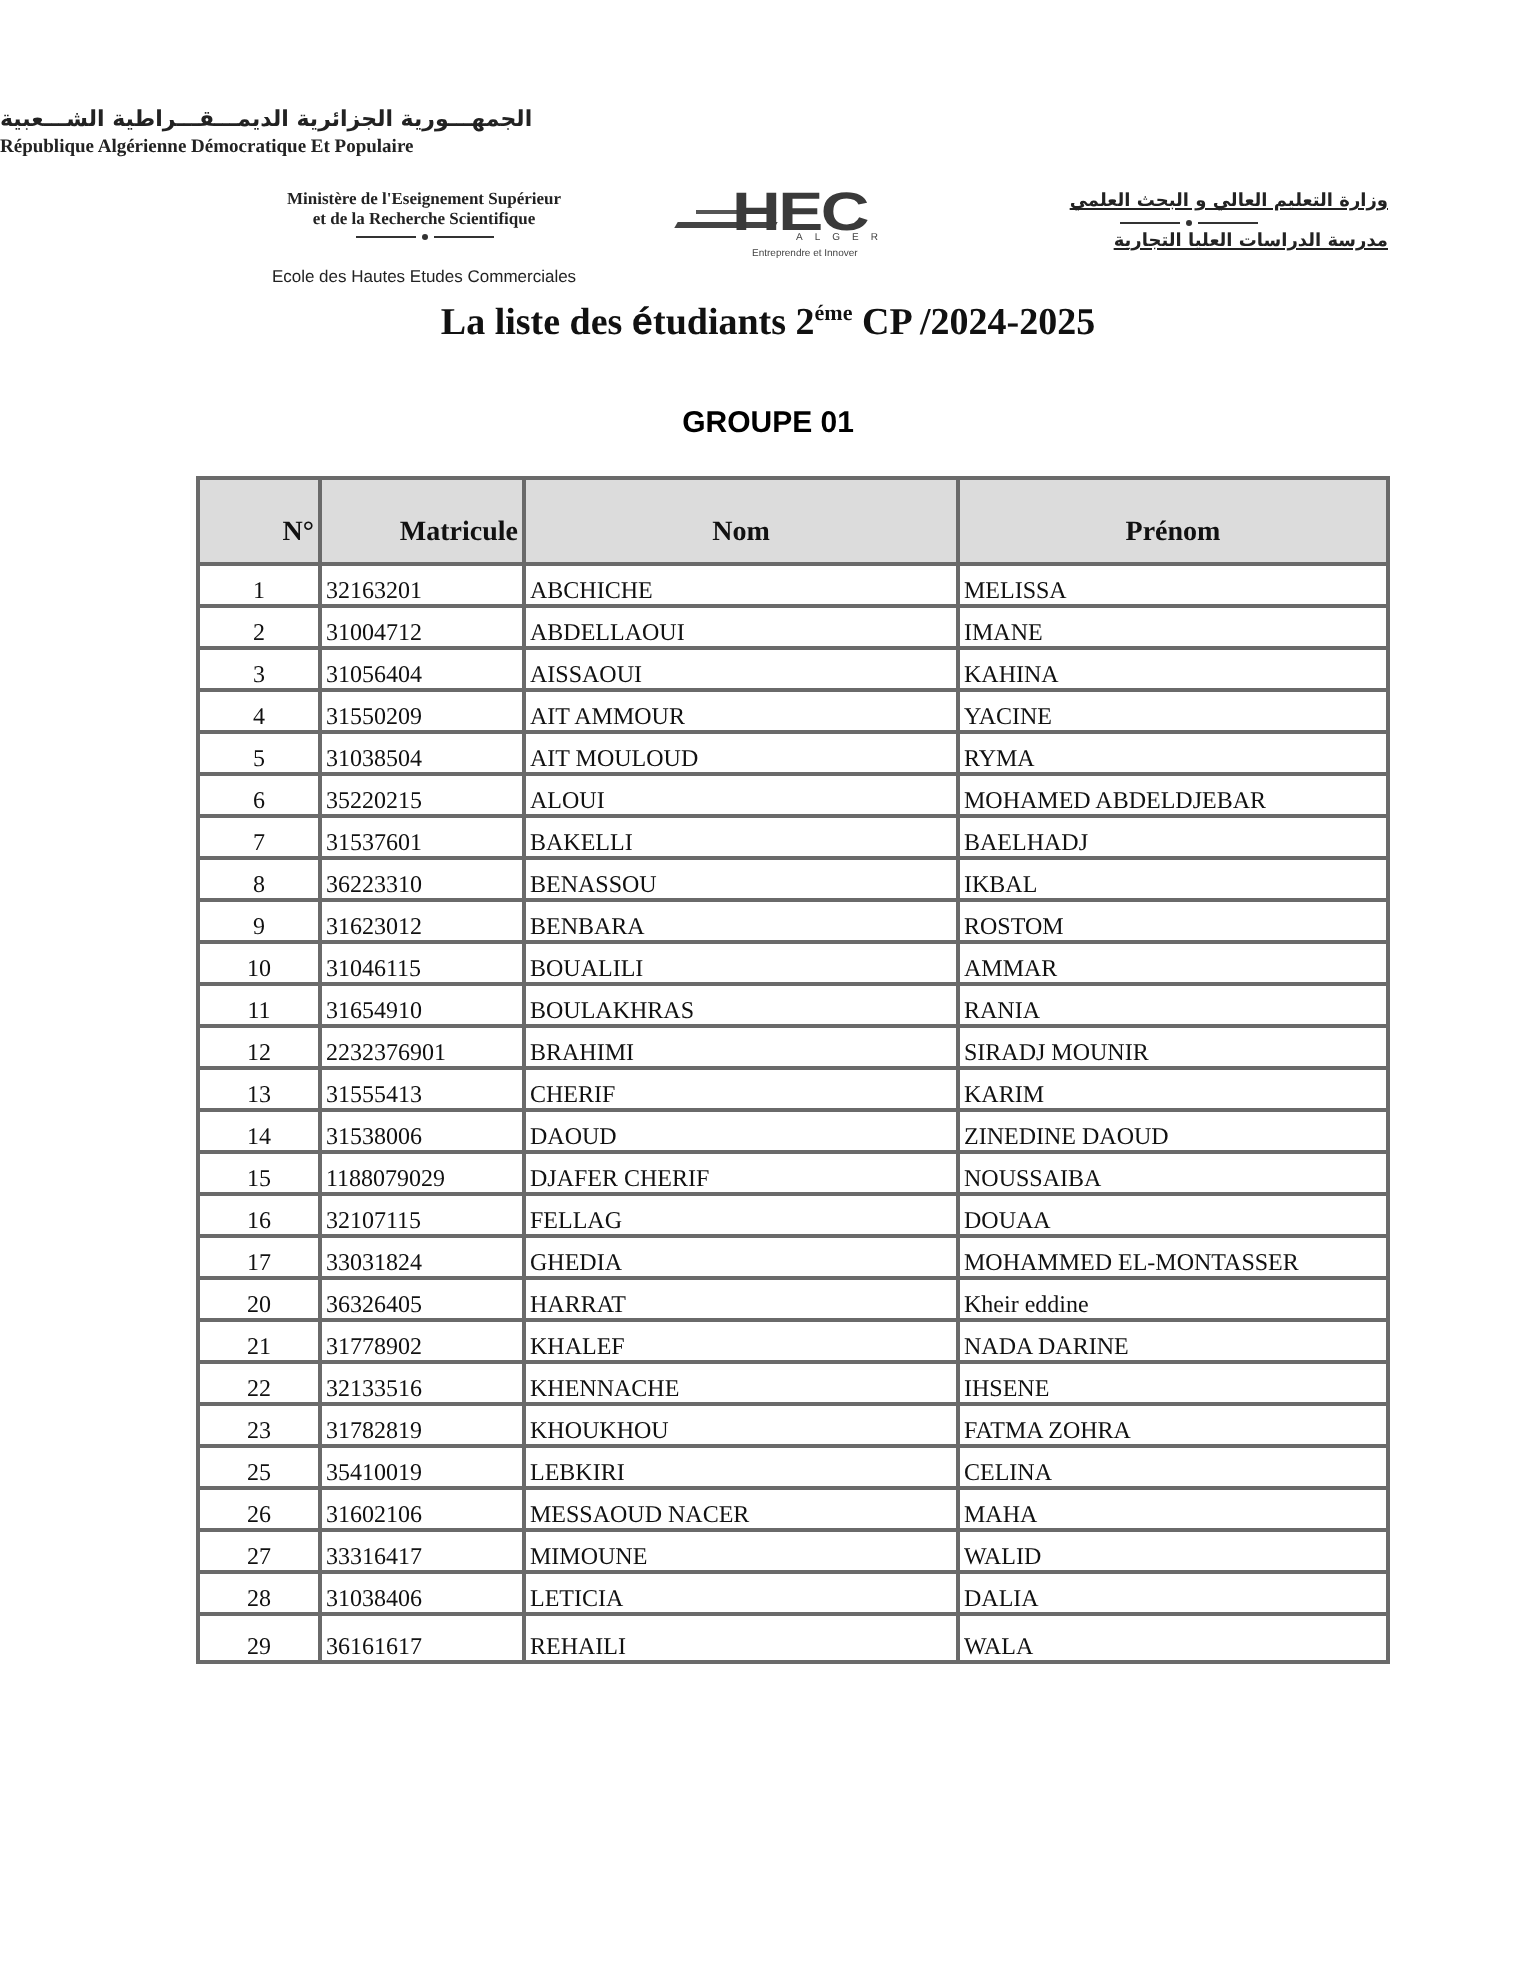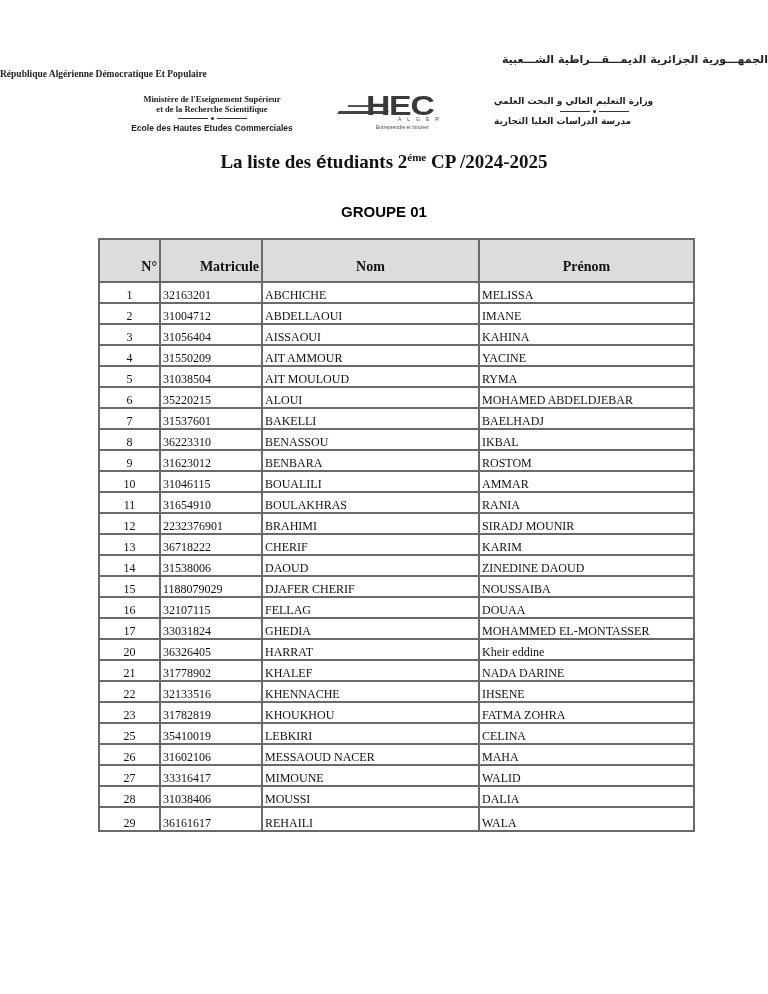--- a/index.html
+++ b/index.html
@@ -1,27 +1,27 @@
 <!DOCTYPE html>
 <html><head>
 <meta charset="utf-8">
 <style>
   html, body { margin: 0; padding: 0; background: #ffffff; }
   body { width: 768px; height: 994px; position: relative; overflow: hidden; font-family: "Liberation Serif", serif; color: #111; }
 
-  .hdr-arabic-title { position: absolute; left: 0; width: 768px; top: 53px; text-align: right; font-family: "DejaVu Sans", sans-serif; font-size: 11px; font-weight: bold; letter-spacing: 0.5px; direction: rtl; color: #222; }
+  .hdr-arabic-title { position: absolute; left: 0; width: 768px; top: 53px; text-align: left; font-family: "DejaVu Sans", sans-serif; font-size: 11px; font-weight: bold; letter-spacing: 0.5px; direction: rtl; color: #222; }
   .hdr-fr-title { position: absolute; left: 0; width: 768px; top: 69px; text-align: left; font-family: "Liberation Serif", serif; font-weight: bold; font-size: 9.5px; color: #222; }
 
   .left-block { position: absolute; left: 96px; top: 94px; width: 232px; text-align: center; font-family: "Liberation Serif", serif; font-size: 8.5px; font-weight: bold; color: #222; line-height: 10px; }
   .left-block .sep, .right-block .sep { display: flex; justify-content: center; align-items: center; gap: 3px; height: 9px; }
   .sep .ln { width: 30px; height: 1px; background: #333; }
   .sep .dot { width: 3px; height: 3px; border-radius: 50%; background: #333; }
-  .left-block .school { font-family: "Liberation Sans", sans-serif; font-size: 8.5px; font-weight: bold; margin-top: 0; }
-
-  .right-block { position: absolute; left: 494px; top: 96px; width: 200px; text-align: left; font-family: "DejaVu Sans", sans-serif; font-size: 9px; font-weight: bold; direction: rtl; color: #222; line-height: 11px; }
+  .left-block .school { font-family: "Liberation Sans", sans-serif; font-size: 8.5px; font-weight: normal; margin-top: 10px; }
+
+  .right-block { position: absolute; left: 494px; top: 96px; width: 200px; text-align: right; font-family: "DejaVu Sans", sans-serif; font-size: 9px; font-weight: bold; direction: rtl; color: #222; line-height: 11px; text-decoration: underline; }
 
   .logo { position: absolute; left: 338px; top: 95px; width: 132px; height: 38px; }
   .logo .logo-text { position: absolute; left: 28px; top: -4px; font-family: "Liberation Sans", sans-serif; font-size: 27px; font-weight: bold; color: #3a3a3a; letter-spacing: -1px; transform: scaleX(1.25); transform-origin: left; }
   .logo .swoosh { position: absolute; left: 0; top: 16px; width: 50px; height: 3px; background: #444; transform: skewX(-30deg); }
   .logo .swoosh2 { position: absolute; left: 10px; top: 10px; width: 38px; height: 2px; background: #555; }
   .logo .sub { position: absolute; left: 60px; top: 21px; font-family: "Liberation Sans", sans-serif; font-size: 5px; letter-spacing: 6px; color: #444; }
   .logo .tag { position: absolute; left: 38px; top: 29px; font-family: "Liberation Sans", sans-serif; font-size: 5px; color: #444; }
 
   .doc-title { position: absolute; left: 0; width: 768px; top: 151px; text-align: center; font-family: "Liberation Serif", serif; font-weight: bold; font-size: 19px; color: #111; }
   .doc-title sup { font-size: 11px; vertical-align: 7px; }
@@ -160,21 +160,21 @@
         <td class="c-pre">RANIA</td>
       </tr>
       <tr>
         <td class="c-no">12</td>
         <td class="c-mat">2232376901</td>
         <td class="c-nom">BRAHIMI</td>
         <td class="c-pre">SIRADJ MOUNIR</td>
       </tr>
       <tr>
         <td class="c-no">13</td>
-        <td class="c-mat">36718222</td>
+        <td class="c-mat">31555413</td>
         <td class="c-nom">CHERIF</td>
         <td class="c-pre">KARIM</td>
       </tr>
       <tr>
         <td class="c-no">14</td>
         <td class="c-mat">31538006</td>
         <td class="c-nom">DAOUD</td>
         <td class="c-pre">ZINEDINE DAOUD</td>
       </tr>
       <tr>
@@ -233,21 +233,21 @@
       </tr>
       <tr>
         <td class="c-no">27</td>
         <td class="c-mat">33316417</td>
         <td class="c-nom">MIMOUNE</td>
         <td class="c-pre">WALID</td>
       </tr>
       <tr>
         <td class="c-no">28</td>
         <td class="c-mat">31038406</td>
-        <td class="c-nom">MOUSSI</td>
+        <td class="c-nom">LETICIA</td>
         <td class="c-pre">DALIA</td>
       </tr>
       <tr class="last">
         <td class="c-no">29</td>
         <td class="c-mat">36161617</td>
         <td class="c-nom">REHAILI</td>
         <td class="c-pre">WALA</td>
       </tr>
     </tbody>
 </table>

